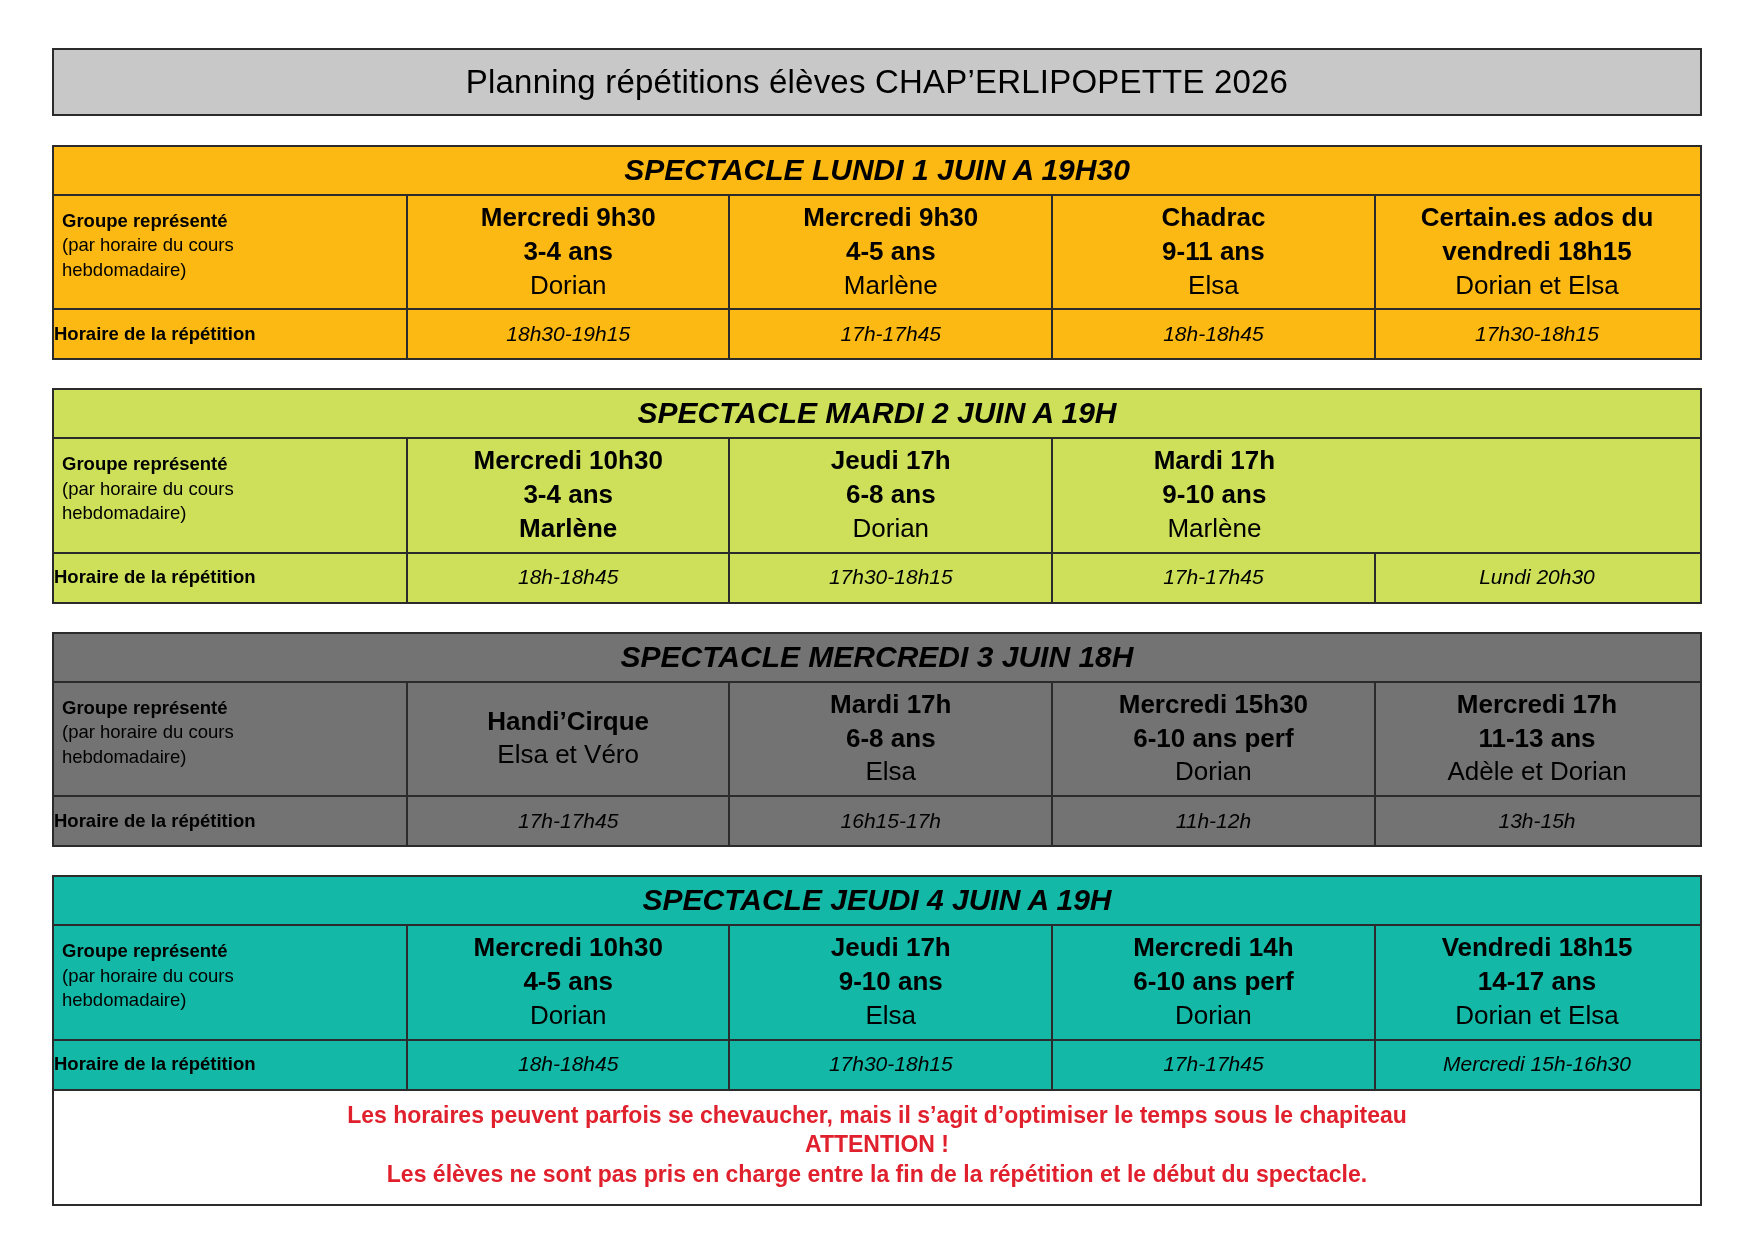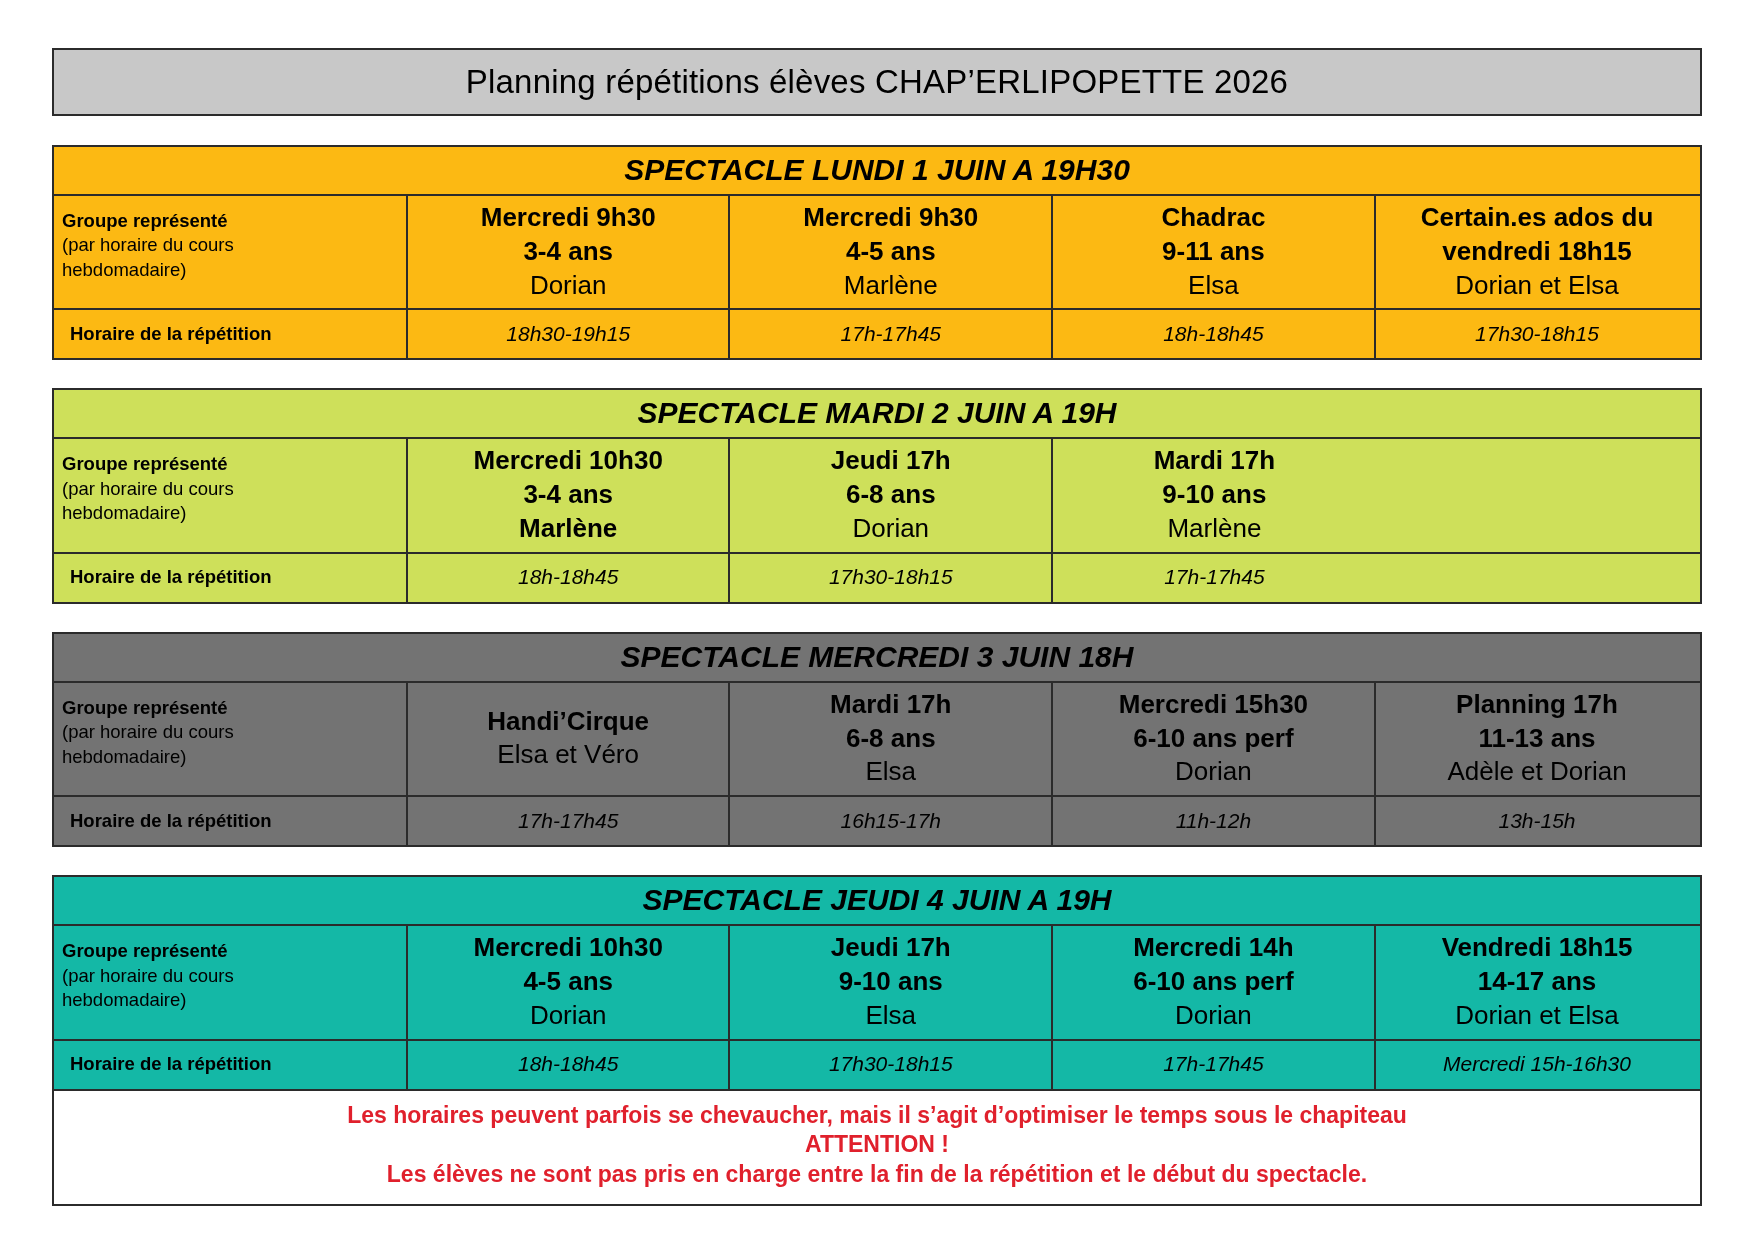--- a/index.html
+++ b/index.html
@@ -93,21 +93,21 @@
   }
   .groupe .col-data .l1 { font-weight: bold; }
   .groupe .col-data .l2 { font-weight: bold; }
   .groupe .col-data .l3 { font-weight: normal; }
   .groupe .col-data .l3.bold { font-weight: bold; }
 
   
   .horaire .col-label {
     font-size: 18.5px;
     font-weight: bold;
-    padding-left: 16px;
+    padding-left: 0;
     display: flex;
     align-items: center;
   }
   .horaire .col-data {
     text-align: center;
     font-size: 21px;
     font-style: italic;
     display: flex;
     align-items: center;
     justify-content: center;
@@ -207,20 +207,21 @@
         <div class="l1">Mardi 17h</div>
         <div class="l2">9-10 ans</div>
         <div class="l3">Marlène</div>
       </div>
     </div>
     <div class="row horaire">
       <div class="cell col-label">Horaire de la répétition</div>
       <div class="cell col-data">18h-18h45</div>
       <div class="cell col-data">17h30-18h15</div>
       <div class="cell col-data">17h-17h45</div>
+      <div class="cell col-data">Lundi 20h30</div>
     </div>
   </div>
 
   <div class="spectacle c-blue">
     <div class="spectacle-header">SPECTACLE MERCREDI 3 JUIN 18H</div>
     <div class="row groupe">
       <div class="cell col-label">
         <div>Groupe représenté</div>
         <div class="sub">(par horaire du cours</div>
         <div class="sub">hebdomadaire)</div>
@@ -233,21 +234,21 @@
         <div class="l1">Mardi 17h</div>
         <div class="l2">6-8 ans</div>
         <div class="l3">Elsa</div>
       </div>
       <div class="cell col-data">
         <div class="l1">Mercredi 15h30</div>
         <div class="l2">6-10 ans perf</div>
         <div class="l3">Dorian</div>
       </div>
       <div class="cell col-data">
-        <div class="l1">Planning 17h</div>
+        <div class="l1">Mercredi 17h</div>
         <div class="l2">11-13 ans</div>
         <div class="l3">Adèle et Dorian</div>
       </div>
     </div>
     <div class="row horaire">
       <div class="cell col-label">Horaire de la répétition</div>
       <div class="cell col-data">17h-17h45</div>
       <div class="cell col-data">16h15-17h</div>
       <div class="cell col-data">11h-12h</div>
       <div class="cell col-data">13h-15h</div>

